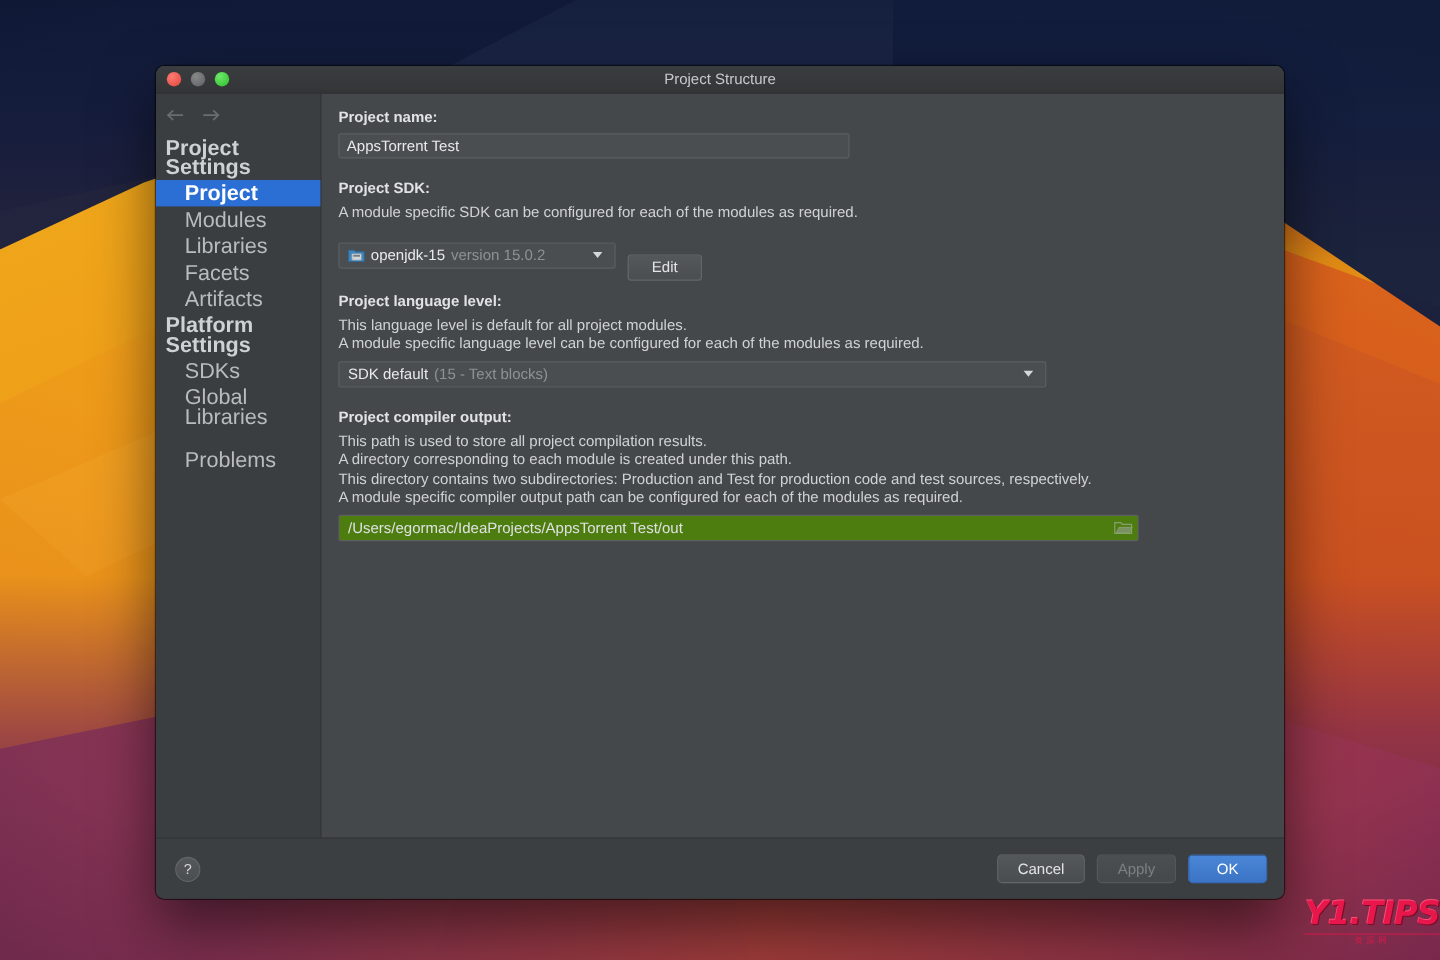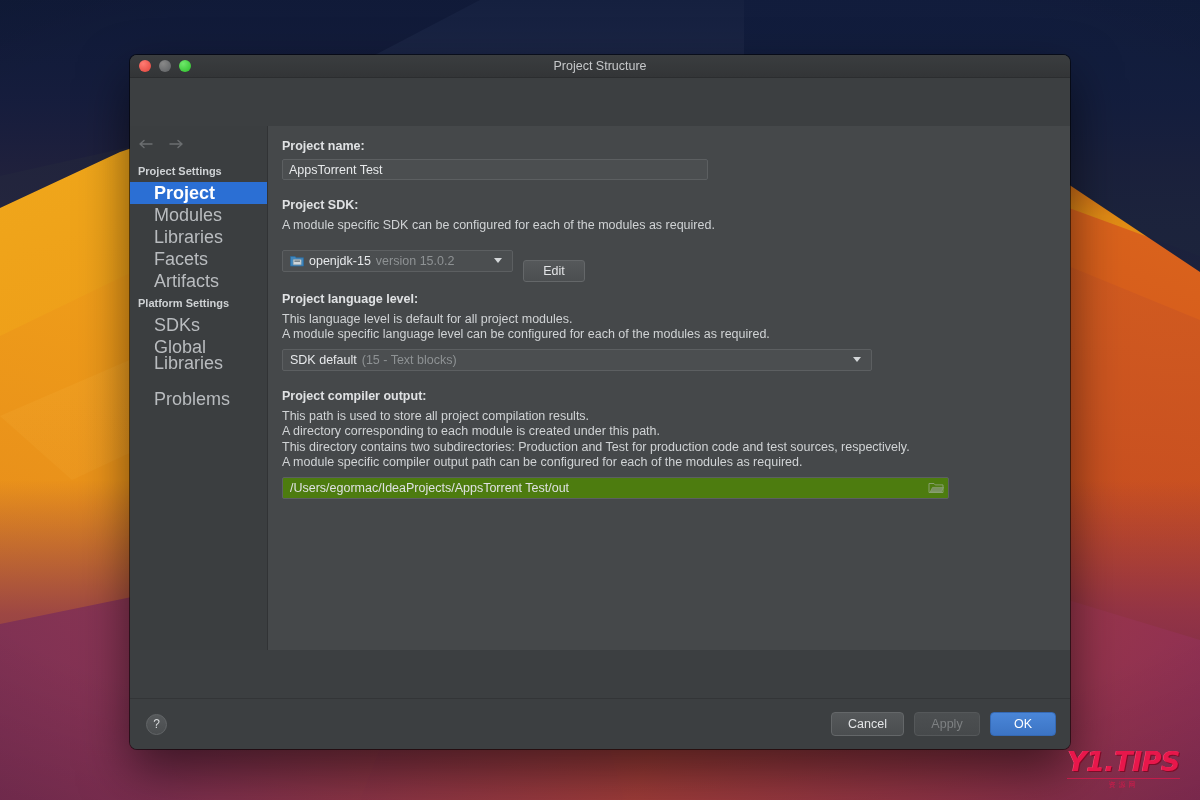--- a/index.html
+++ b/index.html
@@ -77,21 +77,21 @@
     clip-path: polygon(56% 60%, 100% 82%, 100% 88%, 54% 66%);
     opacity: .6;
   }
   .wp-vig {
     background: radial-gradient(130% 95% at 50% 45%, rgba(0,0,0,0) 52%, rgba(0,0,0,.30) 100%);
   }
 
   
   #watermark {
     position: absolute;
-    right: 20px; bottom: 12px;
+    right: 0; bottom: 12px;
     text-align: center;
     line-height: 1;
     user-select: none;
   }
   #watermark .wm-main {
     font-family: "DejaVu Sans", sans-serif;
     font-weight: 700;
     font-size: 27px;
     letter-spacing: -0.5px;
     color: #e8174b;
@@ -111,21 +111,20 @@
   #dialog {
     position: absolute;
     left: 130px; top: 55px;
     width: 940px; height: 694px;
     background: #3c3f41;
     border-radius: 7px;
     box-shadow: 0 22px 50px rgba(0,0,0,.55), 0 0 0 1px rgba(0,0,0,.55);
     display: flex;
     flex-direction: column;
     overflow: hidden;
-    gap: 48px;
   }
 
   
   #titlebar {
     height: 23px;
     flex: 0 0 23px;
     background: linear-gradient(180deg, #3a3d3f 0%, #333537 100%);
     border-bottom: 1px solid #2b2d2f;
     display: flex;
     align-items: center;
@@ -171,21 +170,21 @@
     display: flex;
     align-items: center;
     gap: 14px;
     padding-left: 8px;
   }
   .nav-arrow { width: 16px; height: 14px; opacity: .32; }
   .nav-arrow svg { display: block; }
 
   #tree { padding-top: 2px; }
   .tree-group {
-    font-size: 11px;
+    font-size: 18px;
     font-weight: 700;
     color: #cfd2d4;
     padding: 3px 0 3px 8px;
     line-height: 16px;
   }
   .tree-item {
     font-size: 18px;
     color: #b9bcbf;
     padding: 3px 0 3px 24px;
     line-height: 16px;

